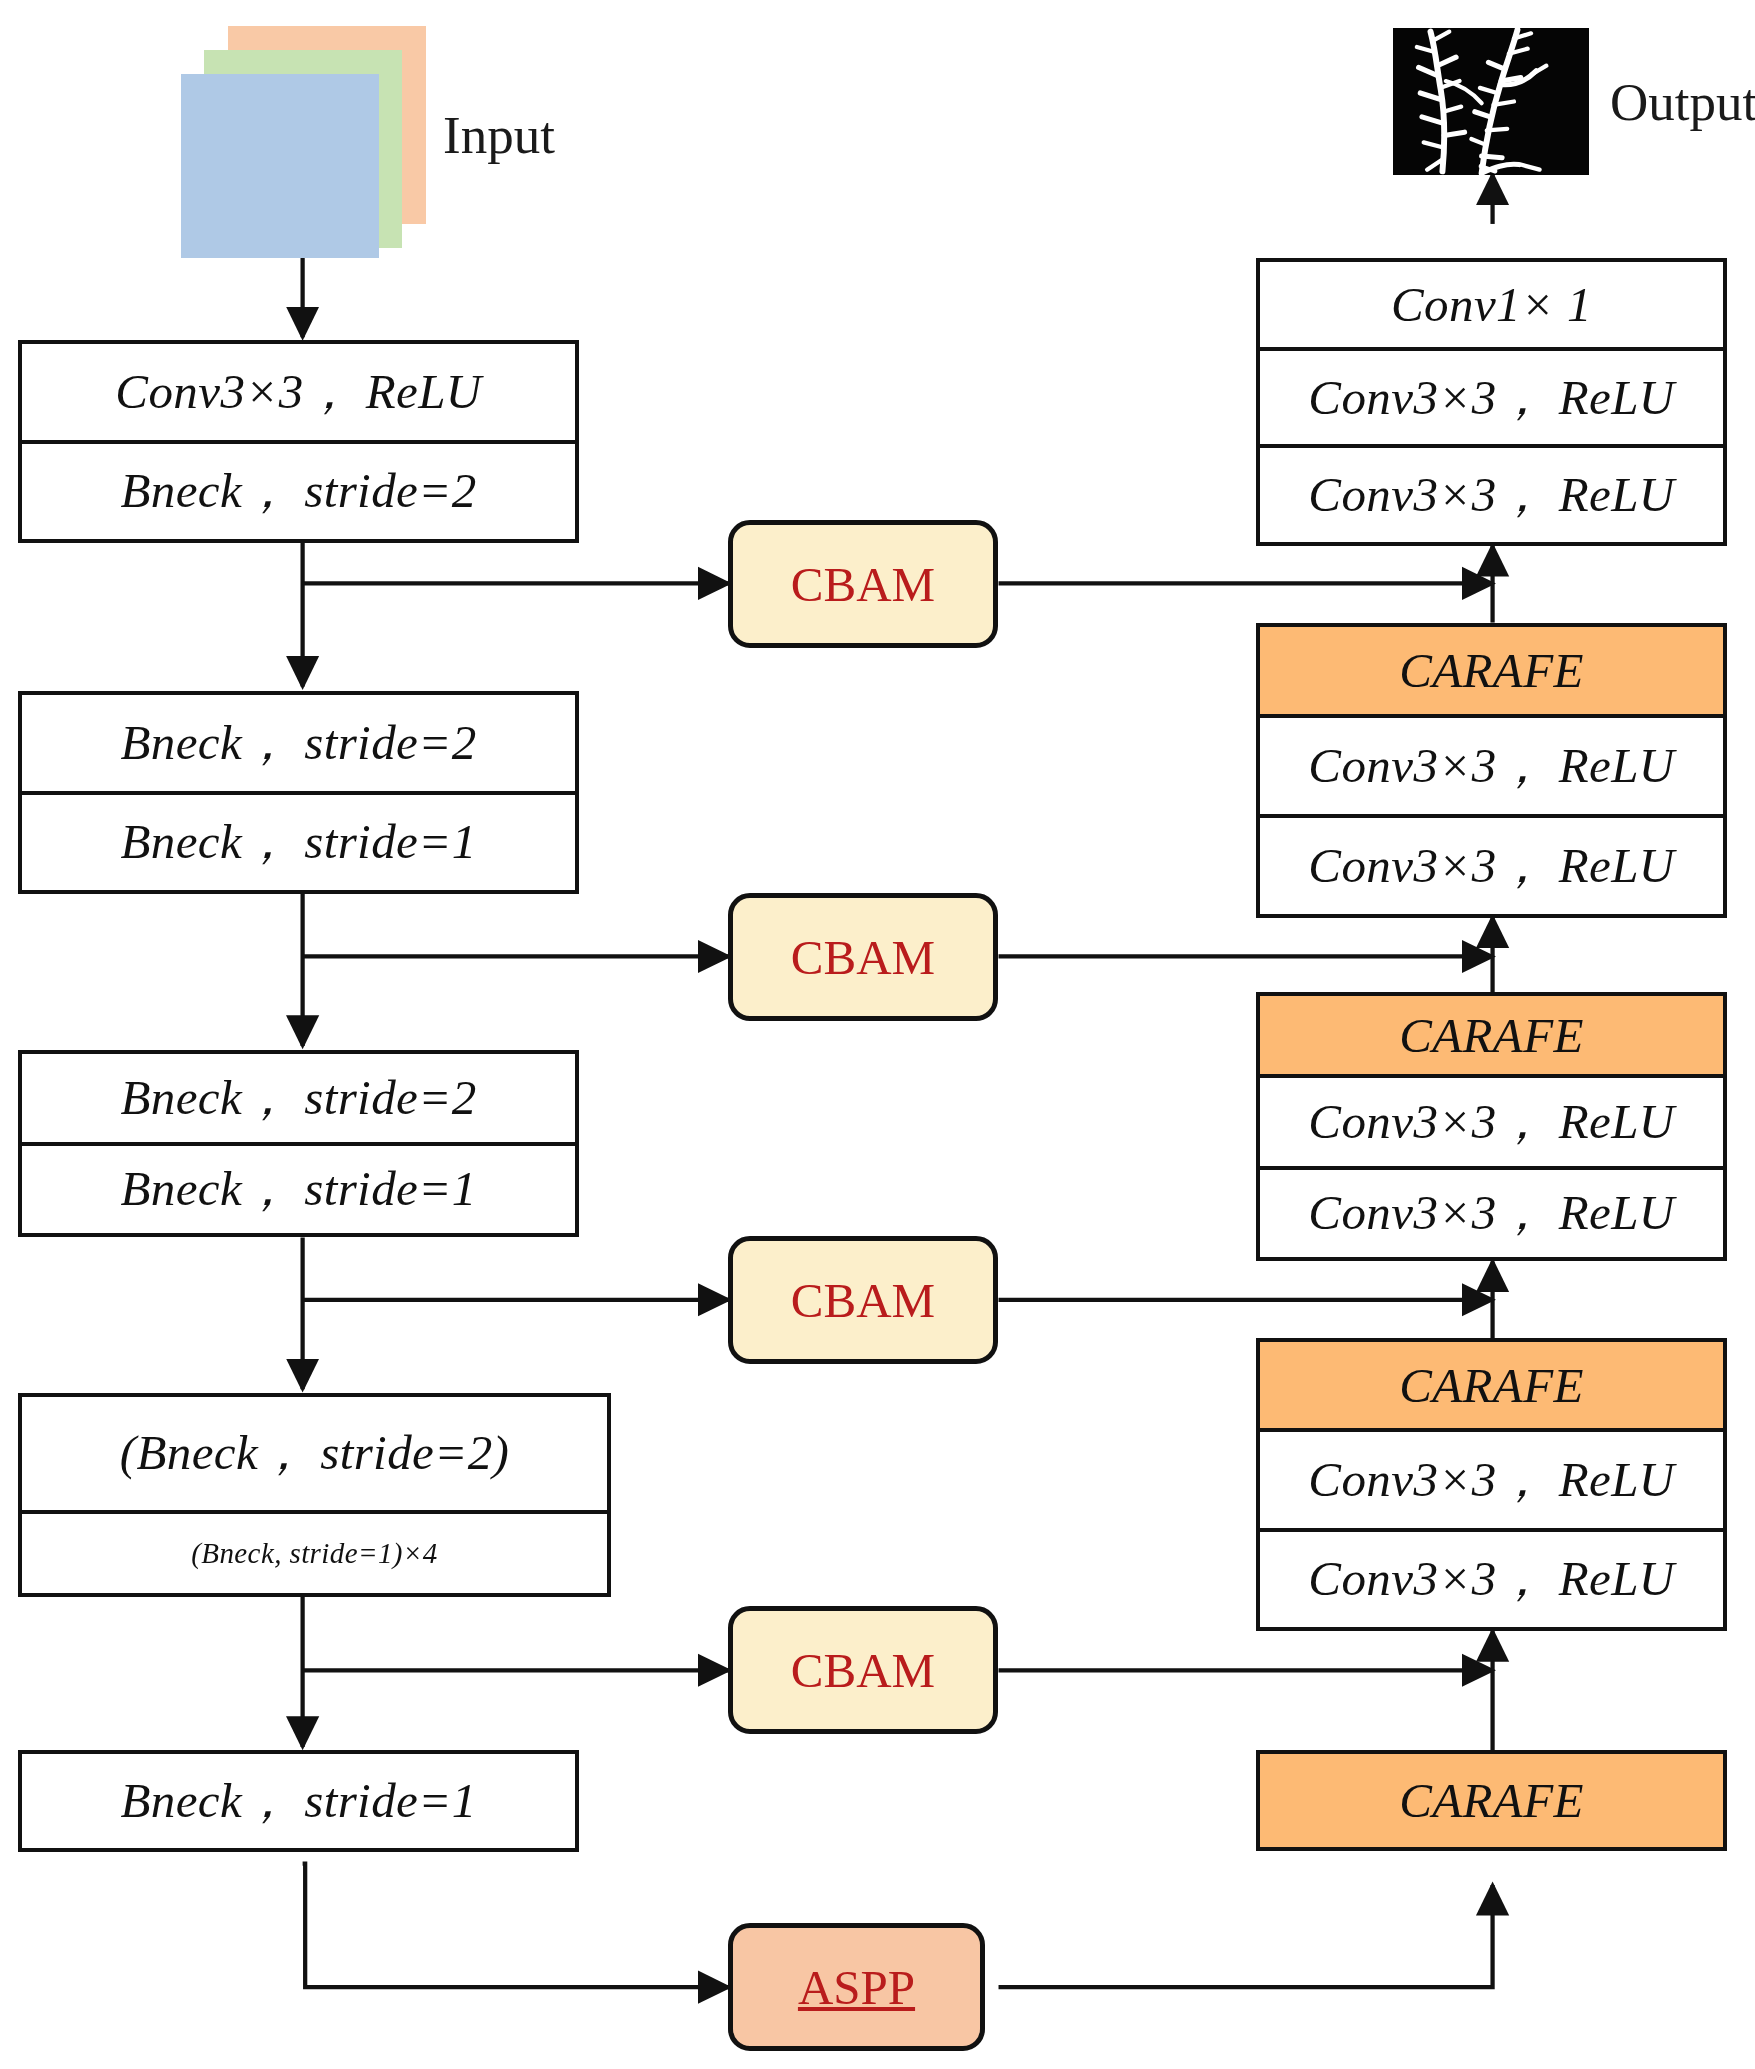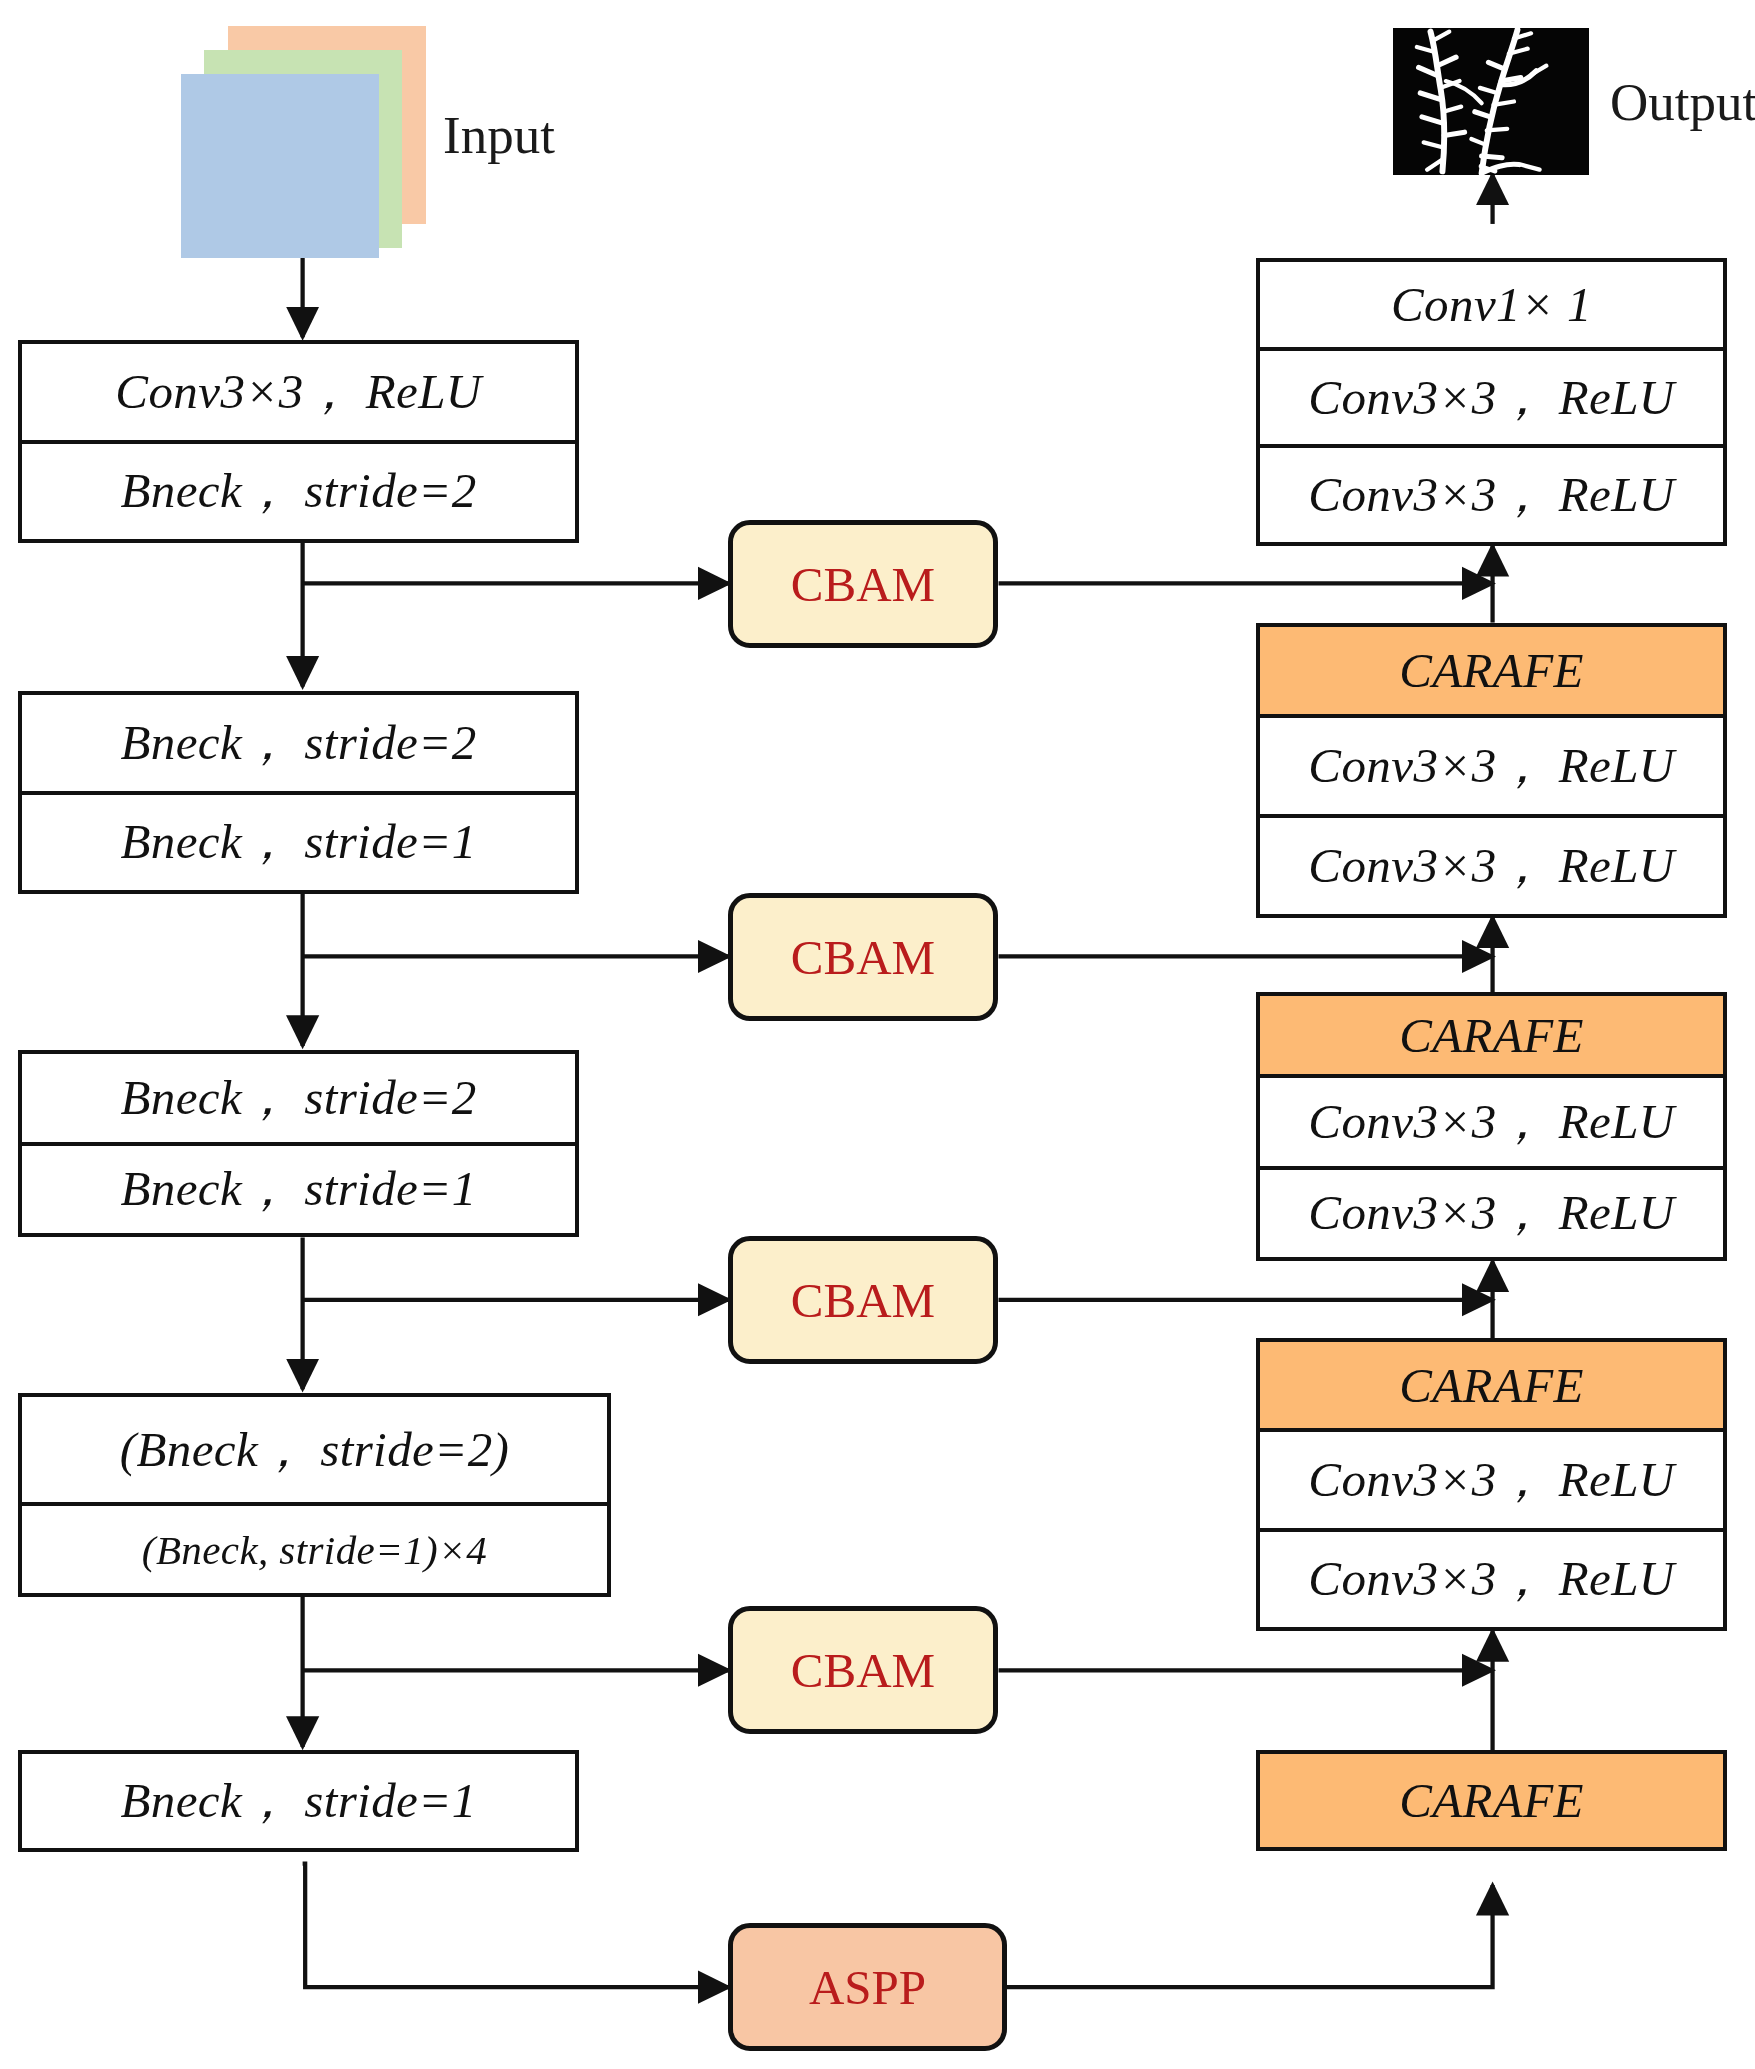--- a/index.html
+++ b/index.html
@@ -51,21 +51,21 @@
     box-sizing: border-box;
     border-bottom: 4.3px solid #111111;
     background: #ffffff;
     font-size: 49px;
     color: #111111;
     white-space: nowrap;
     letter-spacing: 0.4px;
     font-style: italic;
   }
   .row:last-child { border-bottom: none; }
-  .row.small { font-size: 41px; }
+  .row.small { font-size: 29px; }
   .row.carafe { background: #fdba74; text-align: center; }
 
   
   .pill {
     position: absolute;
     box-sizing: border-box;
     border: 5.1px solid #111111;
     border-radius: 22px;
     display: flex;
     align-items: center;
@@ -205,21 +205,21 @@
   </div>
 
   <div class="group" style="left:18px;top:1739px;width:561px;height:102px;">
     <div class="row">Bneck， stride=1</div>
   </div>
 
   <div class="pill cbam" style="left:728px;top:509px;width:270px;height:128px;">CBAM</div>
   <div class="pill cbam" style="left:728px;top:882px;width:270px;height:128px;">CBAM</div>
   <div class="pill cbam" style="left:728px;top:1225px;width:270px;height:128px;">CBAM</div>
   <div class="pill cbam" style="left:728px;top:1595px;width:270px;height:128px;">CBAM</div>
-  <div class="pill aspp" style="left:728px;top:1912px;width:279px;height:128px;">ASPP</div>
+  <div class="pill aspp" style="left:728px;top:1912px;width:257px;height:128px;text-decoration:underline;">ASPP</div>
 
   <div class="group" style="left:1256px;top:247px;width:471px;height:288px;">
     <div class="row">Conv1× 1</div>
     <div class="row">Conv3×3， ReLU</div>
     <div class="row">Conv3×3， ReLU</div>
   </div>
 
   <div class="group" style="left:1256px;top:612px;width:471px;height:295px;">
     <div class="row carafe">CARAFE</div>
     <div class="row">Conv3×3， ReLU</div>

